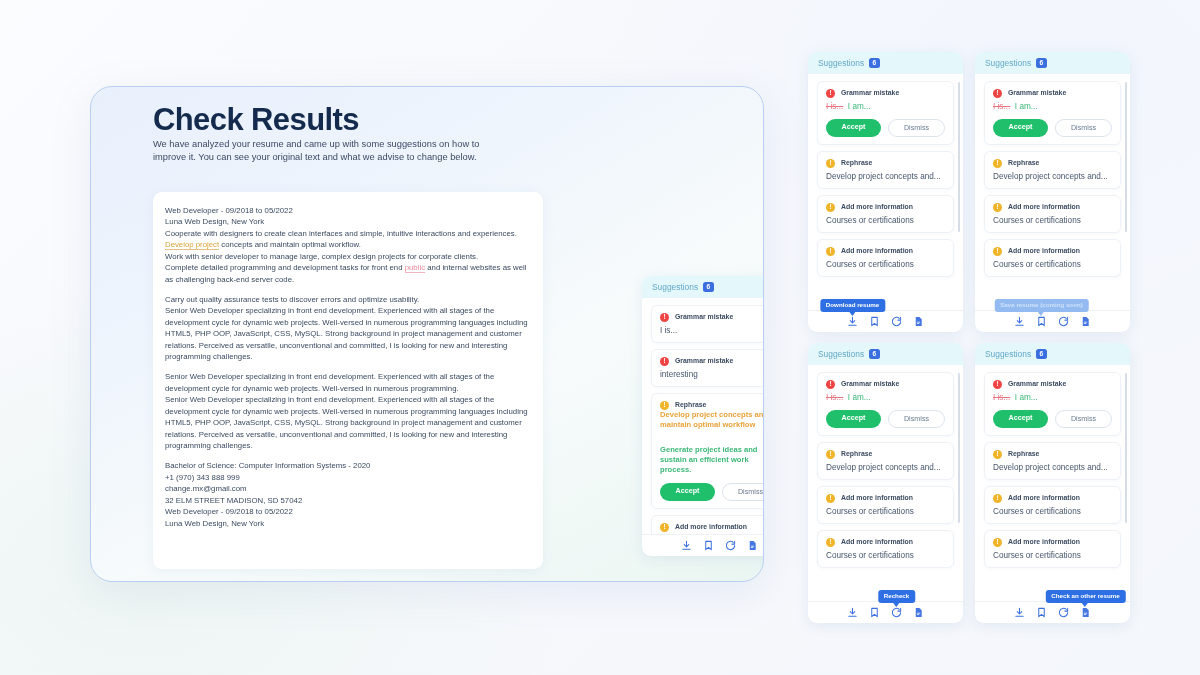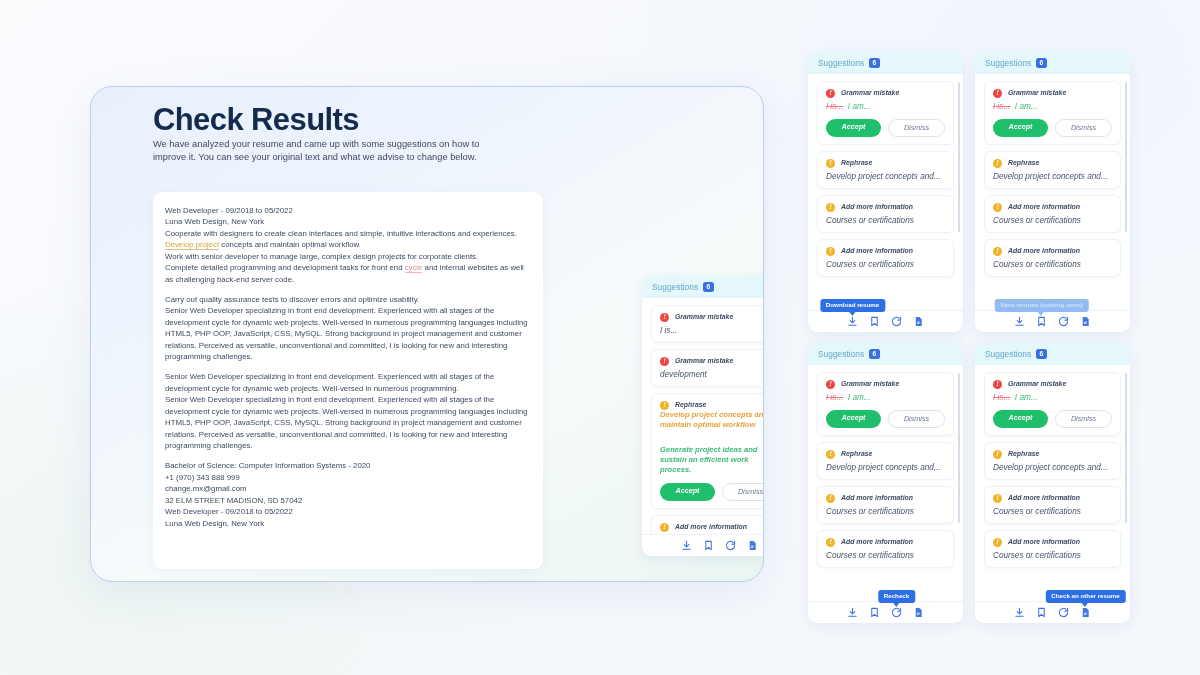--- a/index.html
+++ b/index.html
@@ -75,21 +75,20 @@
     background: #3b6fe0; color: #fff;
     font-size: 6.6px; font-weight: bold;
     border-radius: 2.5px;
     padding: 1.5px 3.5px; line-height: 1;
   }
   .sug-body {
     flex: 1 1 auto;
     position: relative;
     padding: 7px 9px 0 9px;
     overflow: hidden;
-    font-style: italic;
   }
   .sug-scroll {
     position: absolute; right: 3px; top: 8px;
     width: 2.5px; border-radius: 2px; background: #d7dde6;
   }
   .sug-item {
     border: 1px solid #eef1f5;
     border-radius: 6px;
     background: #fff;
     box-shadow: 0 1px 3px rgba(120,150,200,0.07);
@@ -164,21 +163,21 @@
   <div class="main-title">Check Results</div>
   <div class="main-sub">We have analyzed your resume and came up with some suggestions on how to improve it. You can see your original text and what we advise to change below.</div>
 
   <div class="resume-panel">
     <div id="resume-lines">
         <div class="rline">Web Developer - 09/2018 to 05/2022</div>
         <div class="rline">Luna Web Design, New York</div>
         <div class="rline">Cooperate with designers to create clean interfaces and simple, intuitive interactions and experiences.</div>
         <div class="rline"><span class="hl-amber">Develop project</span> concepts and maintain optimal workflow.</div>
         <div class="rline">Work with senior developer to manage large, complex design projects for corporate clients.</div>
-        <div class="rline">Complete detailed programming and development tasks for front end <span class="hl-red">cycle</span> and internal websites as well as challenging back-end server code.</div>
+        <div class="rline">Complete detailed programming and development tasks for front end <span class="hl-red">public</span> and internal websites as well as challenging back-end server code.</div>
         <div class="rline blank"></div>
         <div class="rline">Carry out quality assurance tests to discover errors and optimize usability.</div>
         <div class="rline">Senior Web Developer specializing in front end development. Experienced with all stages of the development cycle for dynamic web projects. Well-versed in numerous programming languages including HTML5, PHP OOP, JavaScript, CSS, MySQL. Strong background in project management and customer relations. Perceived as versatile, unconventional and committed, I is looking for new and interesting programming challenges.</div>
         <div class="rline blank"></div>
         <div class="rline">Senior Web Developer specializing in front end development. Experienced with all stages of the development cycle for dynamic web projects. Well-versed in numerous programming.</div>
         <div class="rline">Senior Web Developer specializing in front end development. Experienced with all stages of the development cycle for dynamic web projects. Well-versed in numerous programming languages including HTML5, PHP OOP, JavaScript, CSS, MySQL. Strong background in project management and customer relations. Perceived as versatile, unconventional and committed, I is looking for new and interesting programming challenges.</div>
         <div class="rline blank"></div>
         <div class="rline">Bachelor of Science: Computer Information Systems - 2020</div>
         <div class="rline">+1 (970) 343 888 999</div>
         <div class="rline">change.mx@gmail.com</div>
@@ -199,21 +198,21 @@
             <span class="dot red">!</span>
             <span class="sug-kind">Grammar mistake</span>
           </div>
           <div class="sug-text">I is...</div>
         </div>
         <div class="sug-item">
           <div class="row">
             <span class="dot red">!</span>
             <span class="sug-kind">Grammar mistake</span>
           </div>
-          <div class="sug-text">development</div>
+          <div class="sug-text">interesting</div>
         </div>
         <div class="sug-item">
           <div class="row">
             <span class="dot amber">!</span>
             <span class="sug-kind">Rephrase</span>
           </div>
           <div class="sug-rep-old">Develop project concepts and maintain optimal workflow</div>
           <div class="sug-rep-new">Generate project ideas and sustain an efficient work process.</div>
           <div class="btn-row">
             <span class="btn accept">Accept</span>

